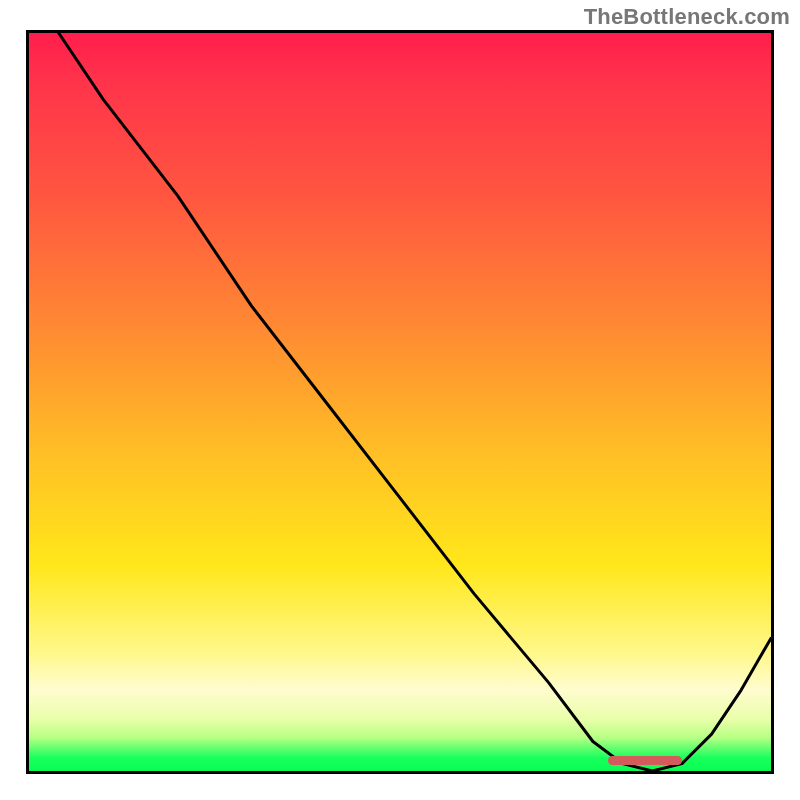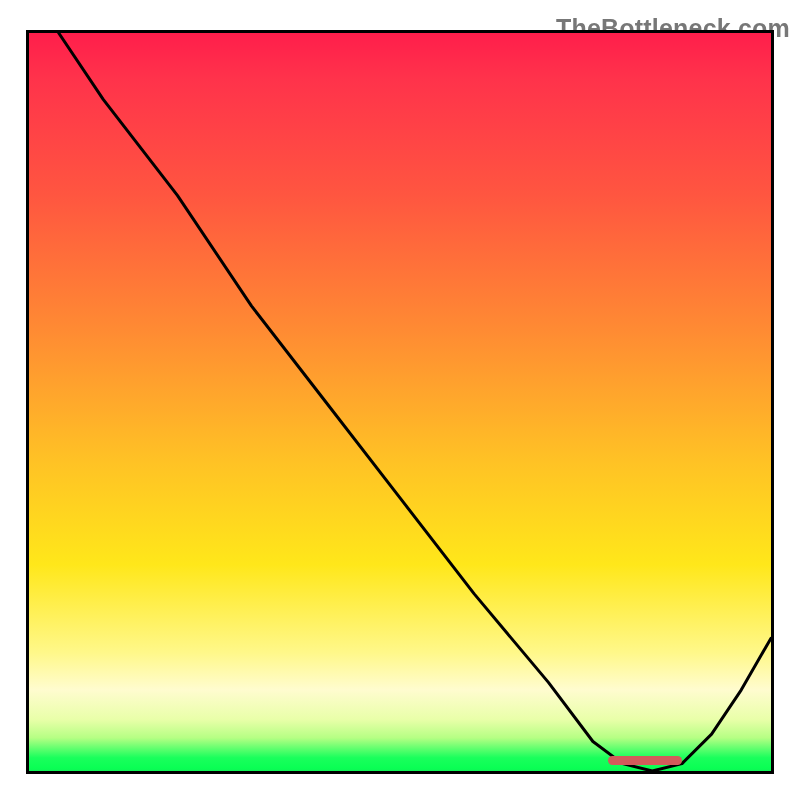--- a/index.html
+++ b/index.html
@@ -11,23 +11,23 @@
     background: #ffffff;
     font-family: Arial, Helvetica, sans-serif;
   }
   .wrap {
     position: relative;
     width: 800px;
     height: 800px;
   }
   .watermark {
     position: absolute;
-    top: 14px;
+    top: 4px;
     right: 10px;
-    font-size: 25px;
+    font-size: 22px;
     font-weight: 600;
     color: #777777;
     letter-spacing: 0.2px;
   }
   .chart-frame {
     position: absolute;
     left: 26px;
     top: 30px;
     width: 748px;   
     height: 744px;  

